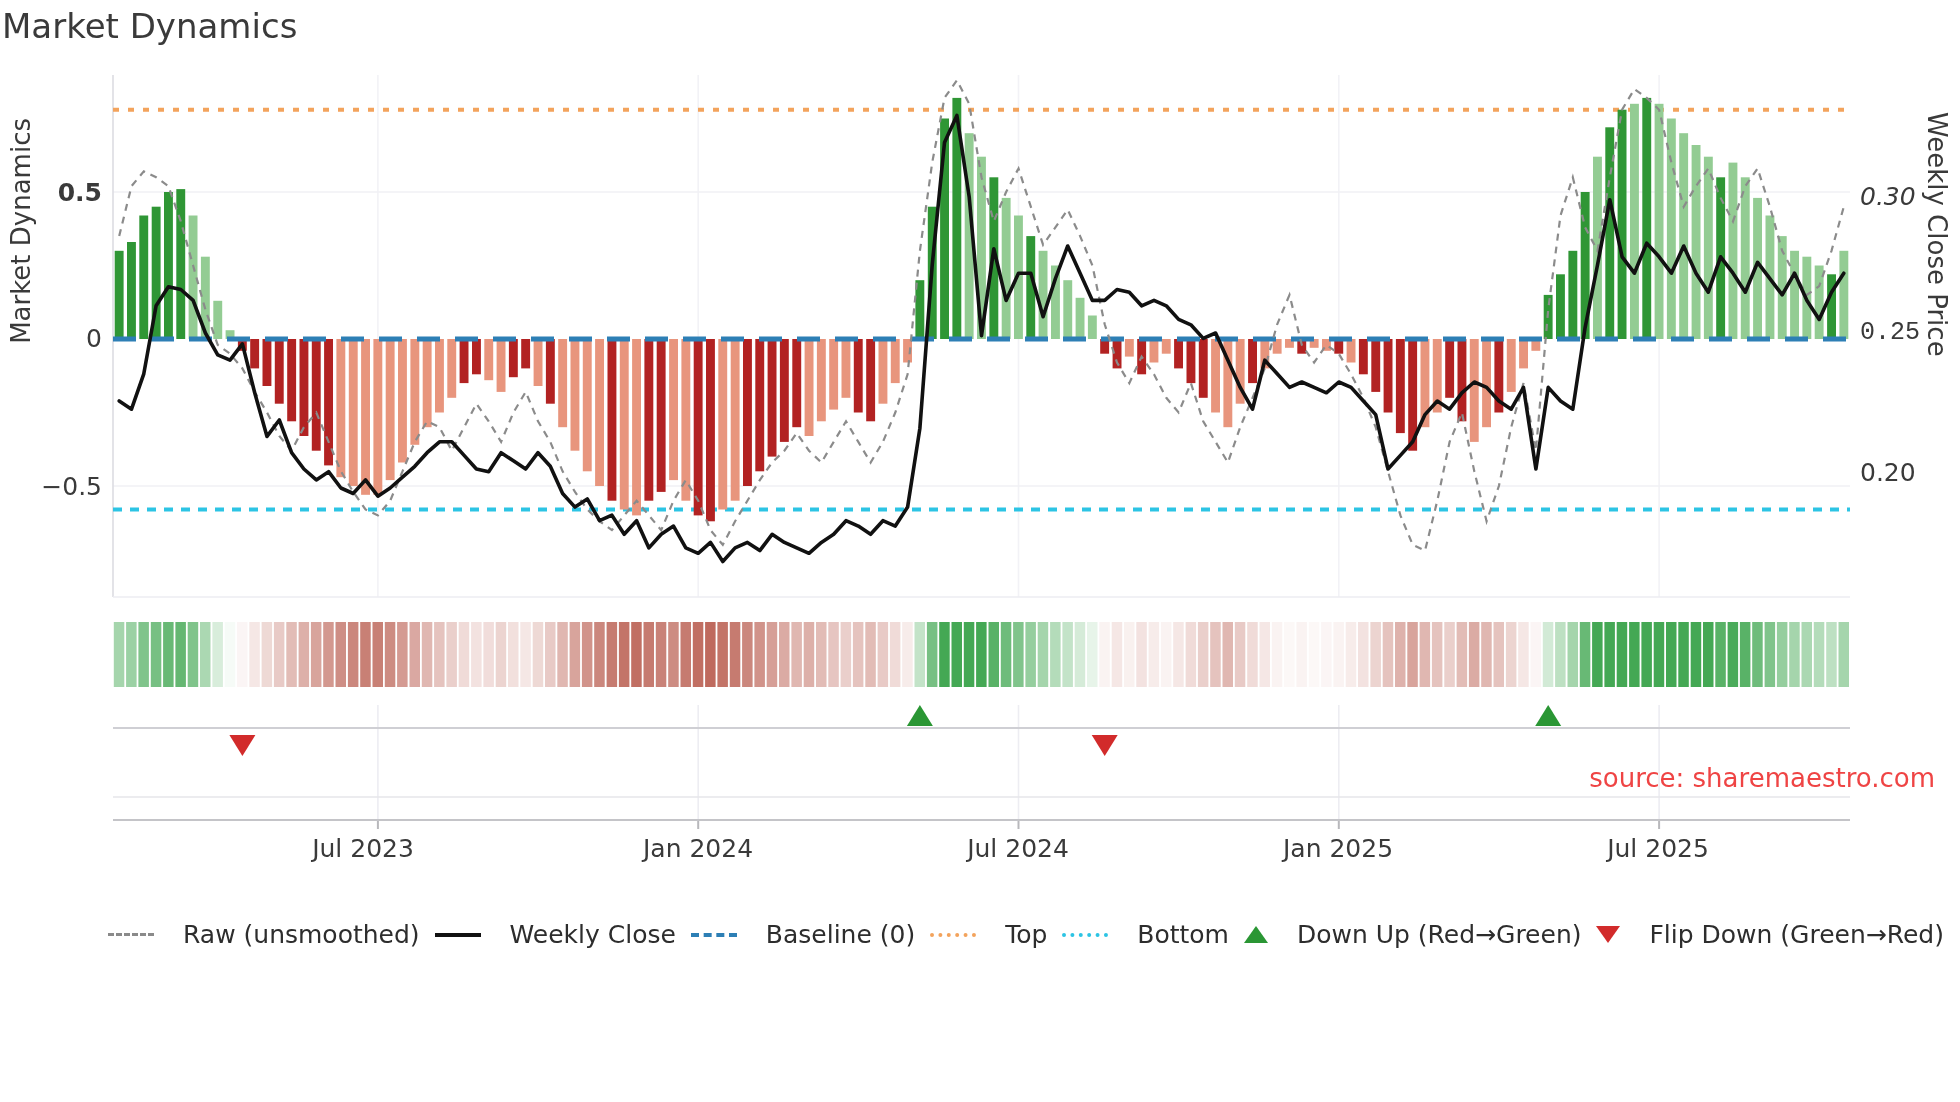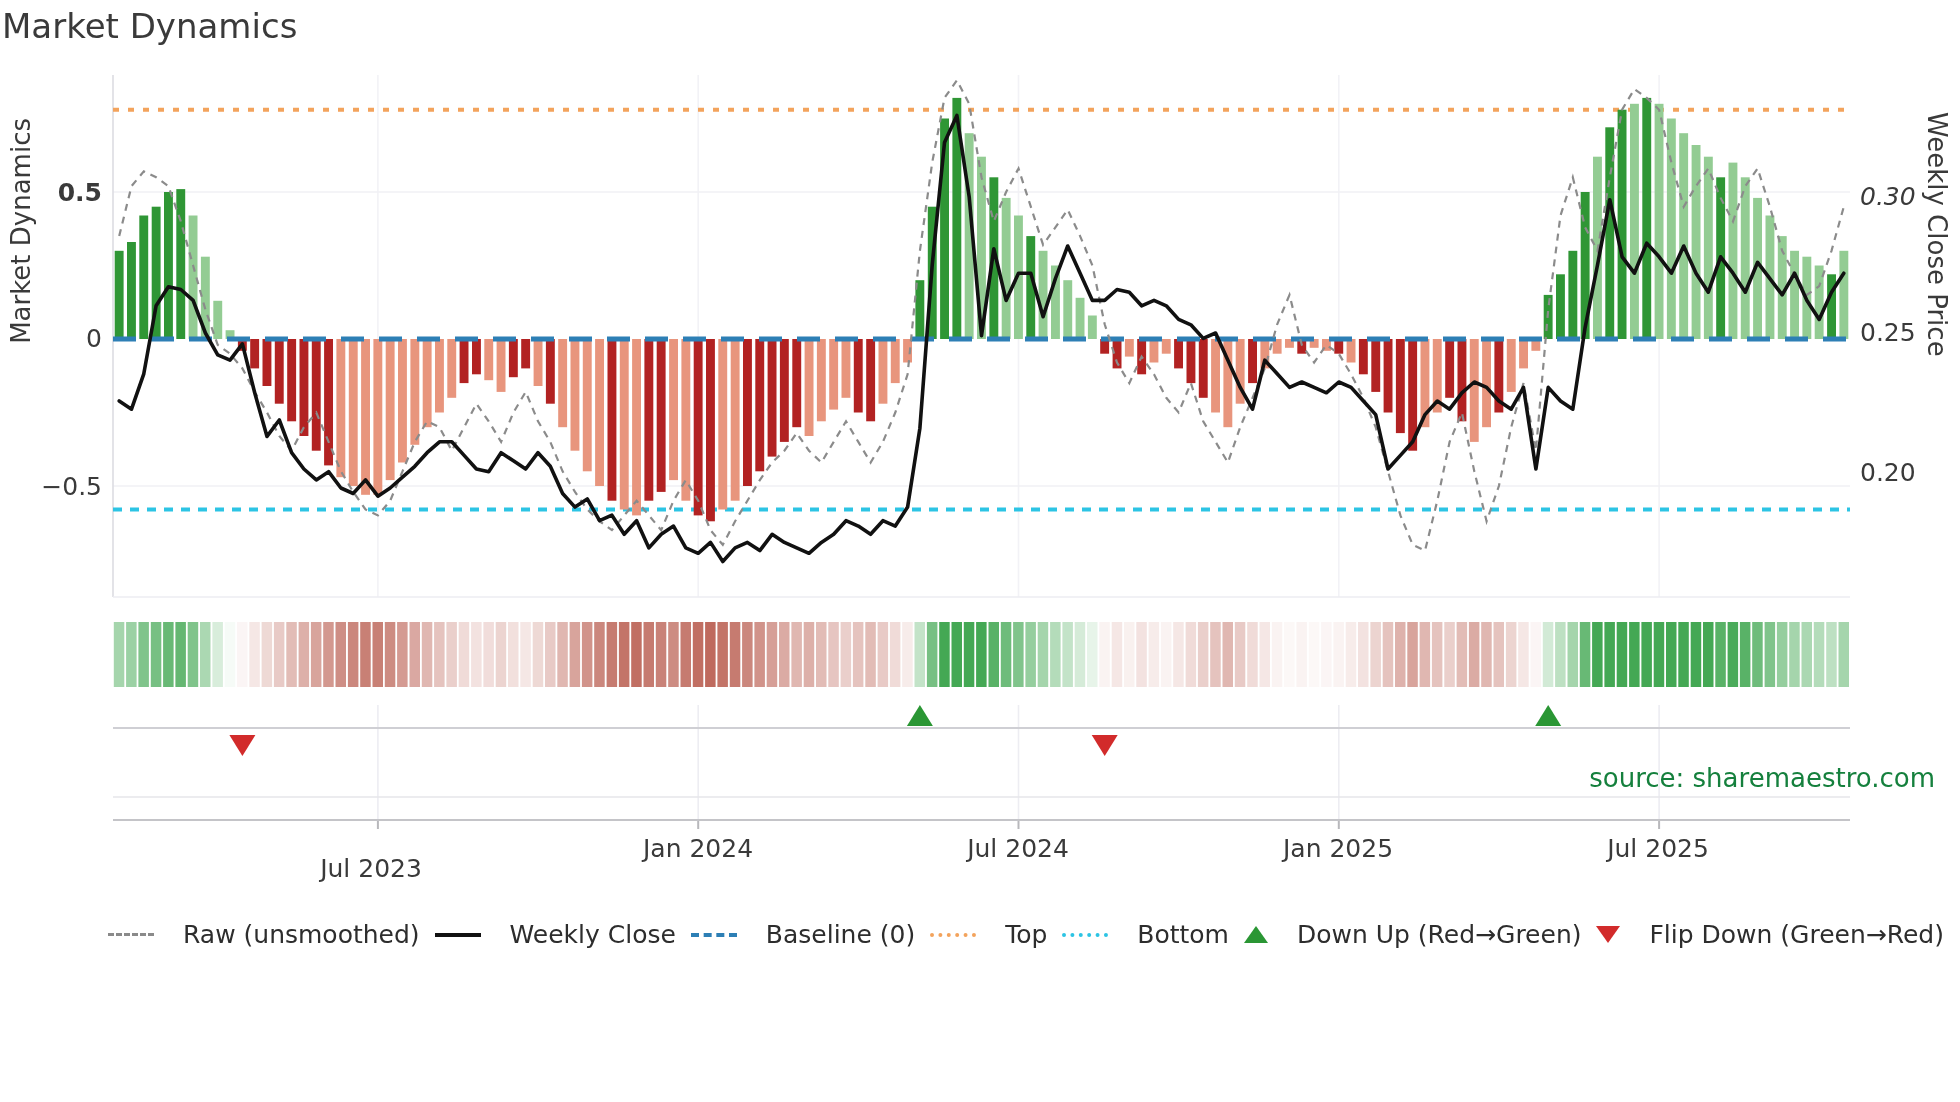--- a/index.html
+++ b/index.html
@@ -5,21 +5,21 @@
   html,body{margin:0;padding:0;background:#ffffff;}
   body{font-family:"DejaVu Sans","Liberation Sans",sans-serif;}
   #page{position:relative;width:1960px;height:1097px;background:#fff;overflow:hidden;}
   #chart-title{position:absolute;left:2px;top:6px;font-size:34px;color:#3a3a3a;}
   #chart-svg{position:absolute;left:0;top:0;}
   .ytick-left{position:absolute;left:28px;width:74px;text-align:right;font-size:25px;color:#3a3a3a;line-height:32px;}
   .ytick-right{position:absolute;left:1860px;width:90px;text-align:left;font-size:25px;color:#3a3a3a;line-height:32px;}
   .xtick{position:absolute;width:170px;text-align:center;font-size:25px;color:#3a3a3a;top:834px;}
   #left-axis-label{position:absolute;left:6px;top:118px;writing-mode:vertical-rl;transform:rotate(180deg);font-size:26px;color:#3a3a3a;}
   #right-axis-label{position:absolute;left:1922px;top:112px;writing-mode:vertical-rl;font-size:26px;color:#3a3a3a;}
-  #source-text{position:absolute;right:25px;top:763px;font-size:26px;color:#15803d;}
+  #source-text{position:absolute;right:25px;top:763px;font-size:26px;color:#ef4444;}
   #legend{position:absolute;left:108px;right:16px;top:920px;display:flex;justify-content:space-between;align-items:center;font-size:25px;color:#2d2d2d;}
   .legend-item{display:flex;align-items:center;gap:29px;white-space:nowrap;}
   .sw{display:inline-block;width:46px;height:0;}
   .sw-raw{border-top:3px dashed #8a8a8a;}
   .sw-close{border-top:4px solid #111111;}
   .sw-baseline{border-top:4px dashed #2d7fb5;}
   .sw-top{border-top:4px dotted #f3a35c;}
   .sw-bottom{border-top:4px dotted #2cc4e4;}
   .tri-up{display:inline-block;width:0;height:0;border-left:12px solid transparent;border-right:12px solid transparent;border-bottom:17px solid #2a9634;}
   .tri-down{display:inline-block;width:0;height:0;border-left:12px solid transparent;border-right:12px solid transparent;border-top:17px solid #d22b2b;}
@@ -345,24 +345,24 @@
       <polygon points="906.9,726 932.9,726 919.9,705" fill="#2a9634"></polygon>
       <polygon points="1091.7,735 1117.7,735 1104.7,756" fill="#d22b2b"></polygon>
       <polygon points="1535.2,726 1561.2,726 1548.2,705" fill="#2a9634"></polygon>
     </svg>
 
   <div class="ytick-left" style="top:177px;font-weight:bold;">0.5</div>
   <div class="ytick-left" style="top:323px;">0</div>
   <div class="ytick-left" style="top:471px;">−0.5</div>
 
   <div class="ytick-right" style="top:181px;font-style:italic;">0.30</div>
-  <div class="ytick-right" style="top:317px;">0.25</div>
+  <div class="ytick-right" style="top:317px;font-family:Liberation Mono, monospace;">0.25</div>
   <div class="ytick-right" style="top:457px;">0.20</div>
 
-  <div class="xtick" style="left:286px;margin-top:20px;">Jul 2023</div>
+  <div class="xtick" style="left:278px;">Jul 2023</div>
   <div class="xtick" style="left:613px;">Jan 2024</div>
   <div class="xtick" style="left:933px;">Jul 2024</div>
   <div class="xtick" style="left:1253px;">Jan 2025</div>
   <div class="xtick" style="left:1573px;">Jul 2025</div>
 
   <div id="left-axis-label">Market Dynamics</div>
   <div id="right-axis-label">Weekly Close Price</div>
 
   <div id="source-text">source: sharemaestro.com</div>
 

